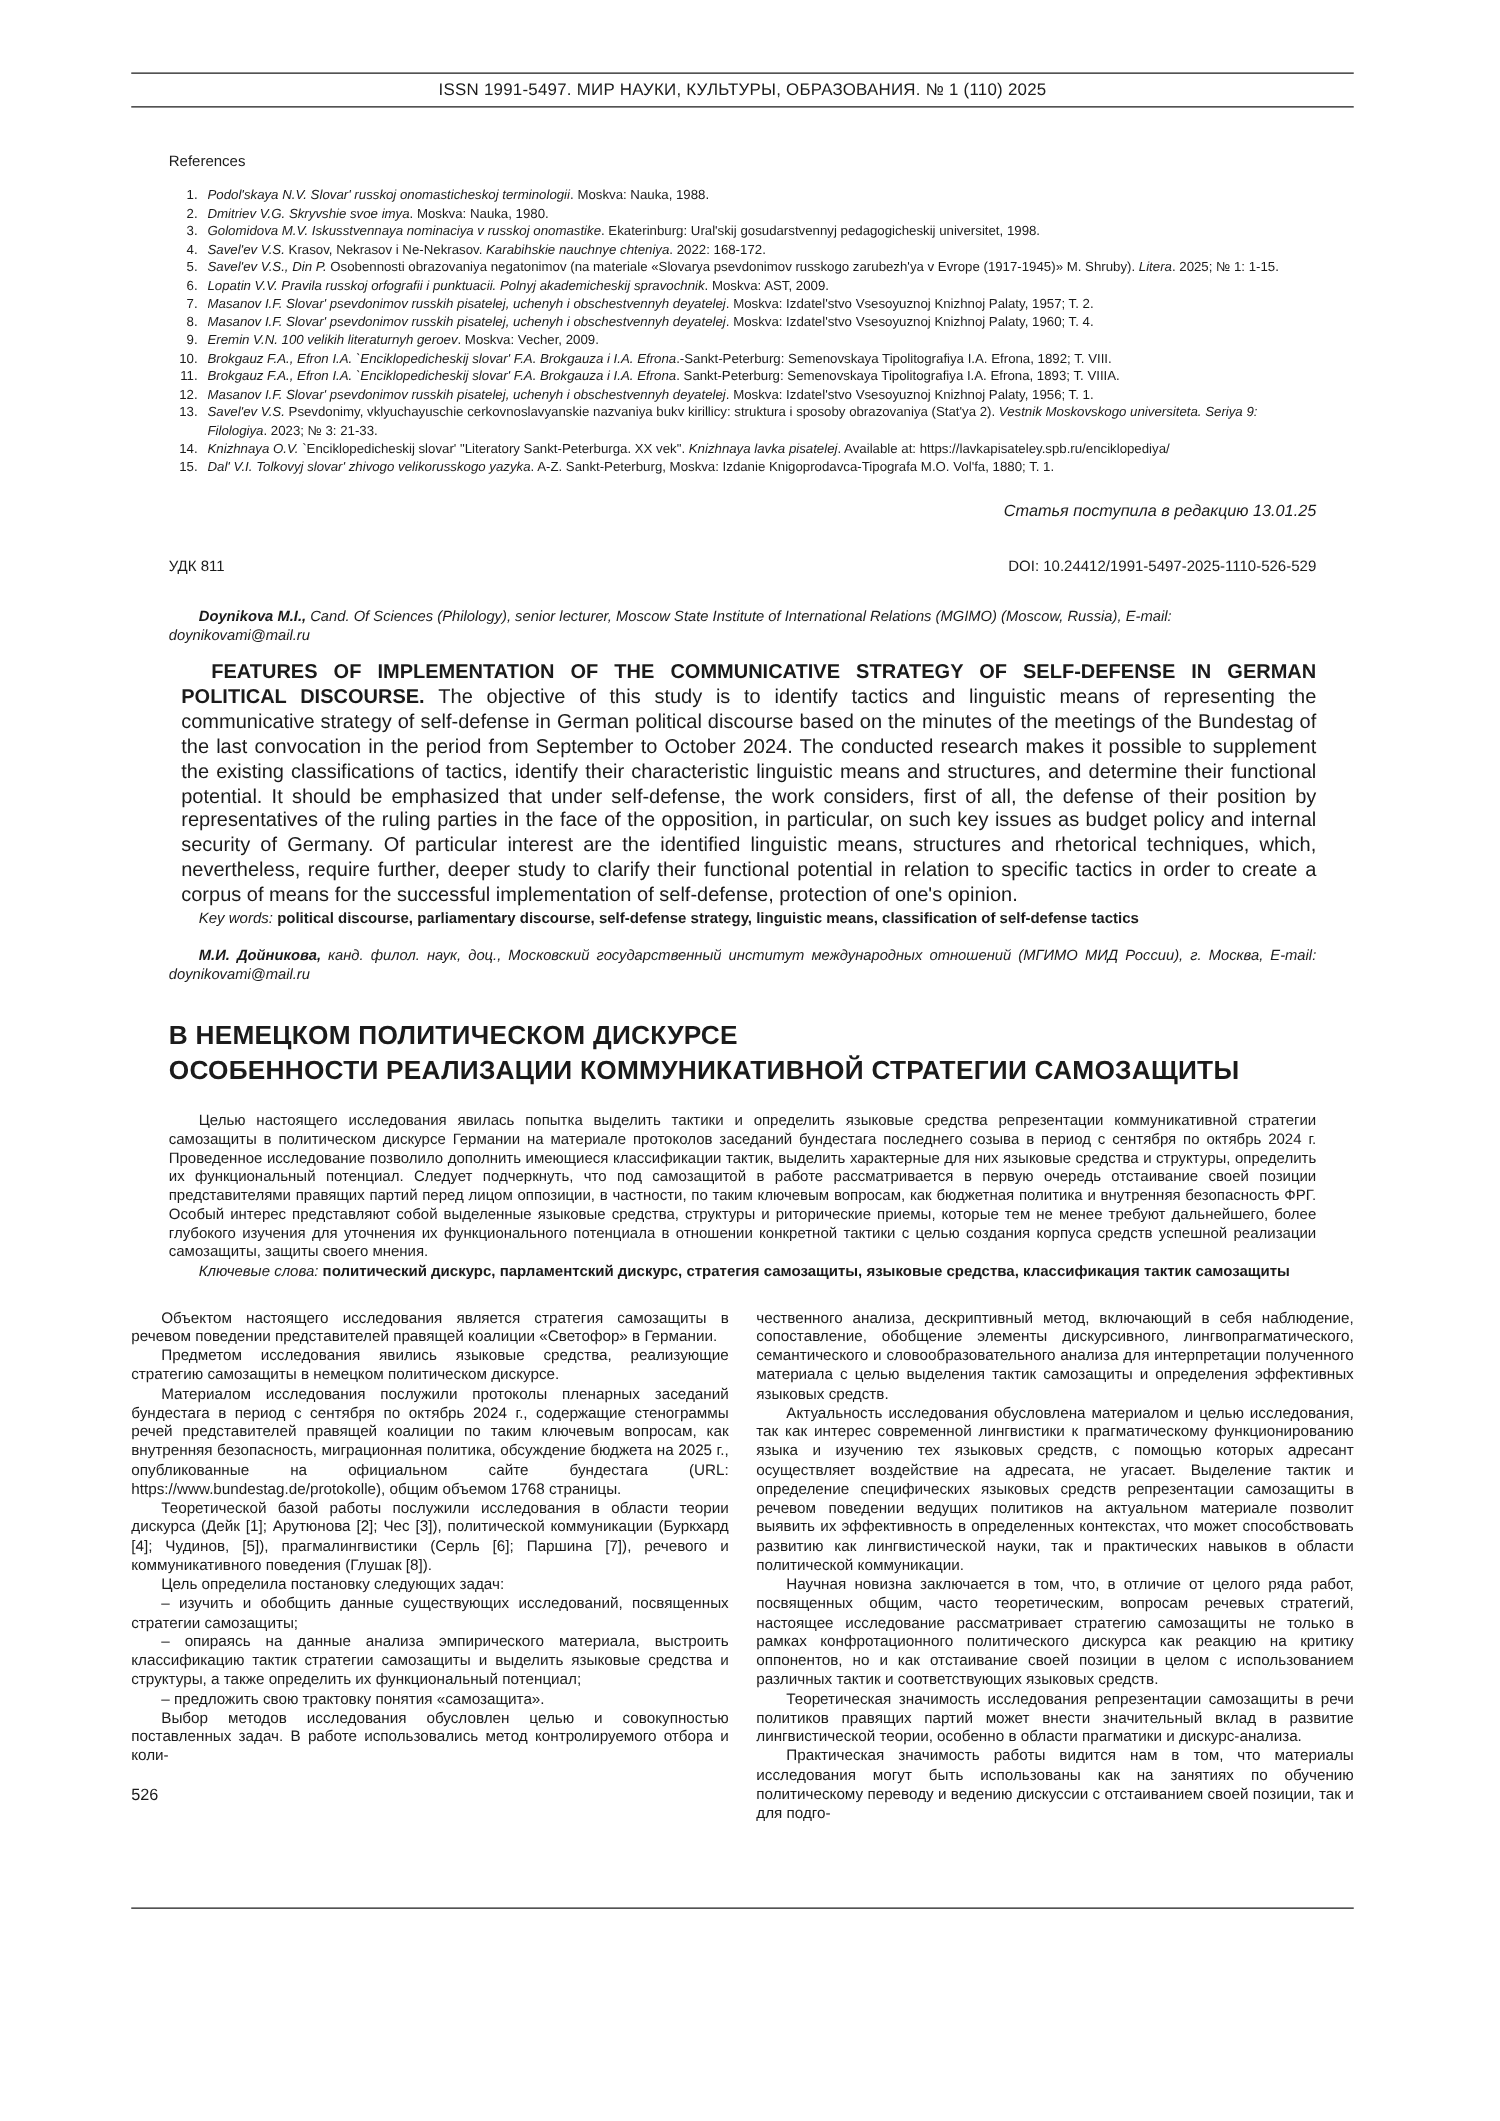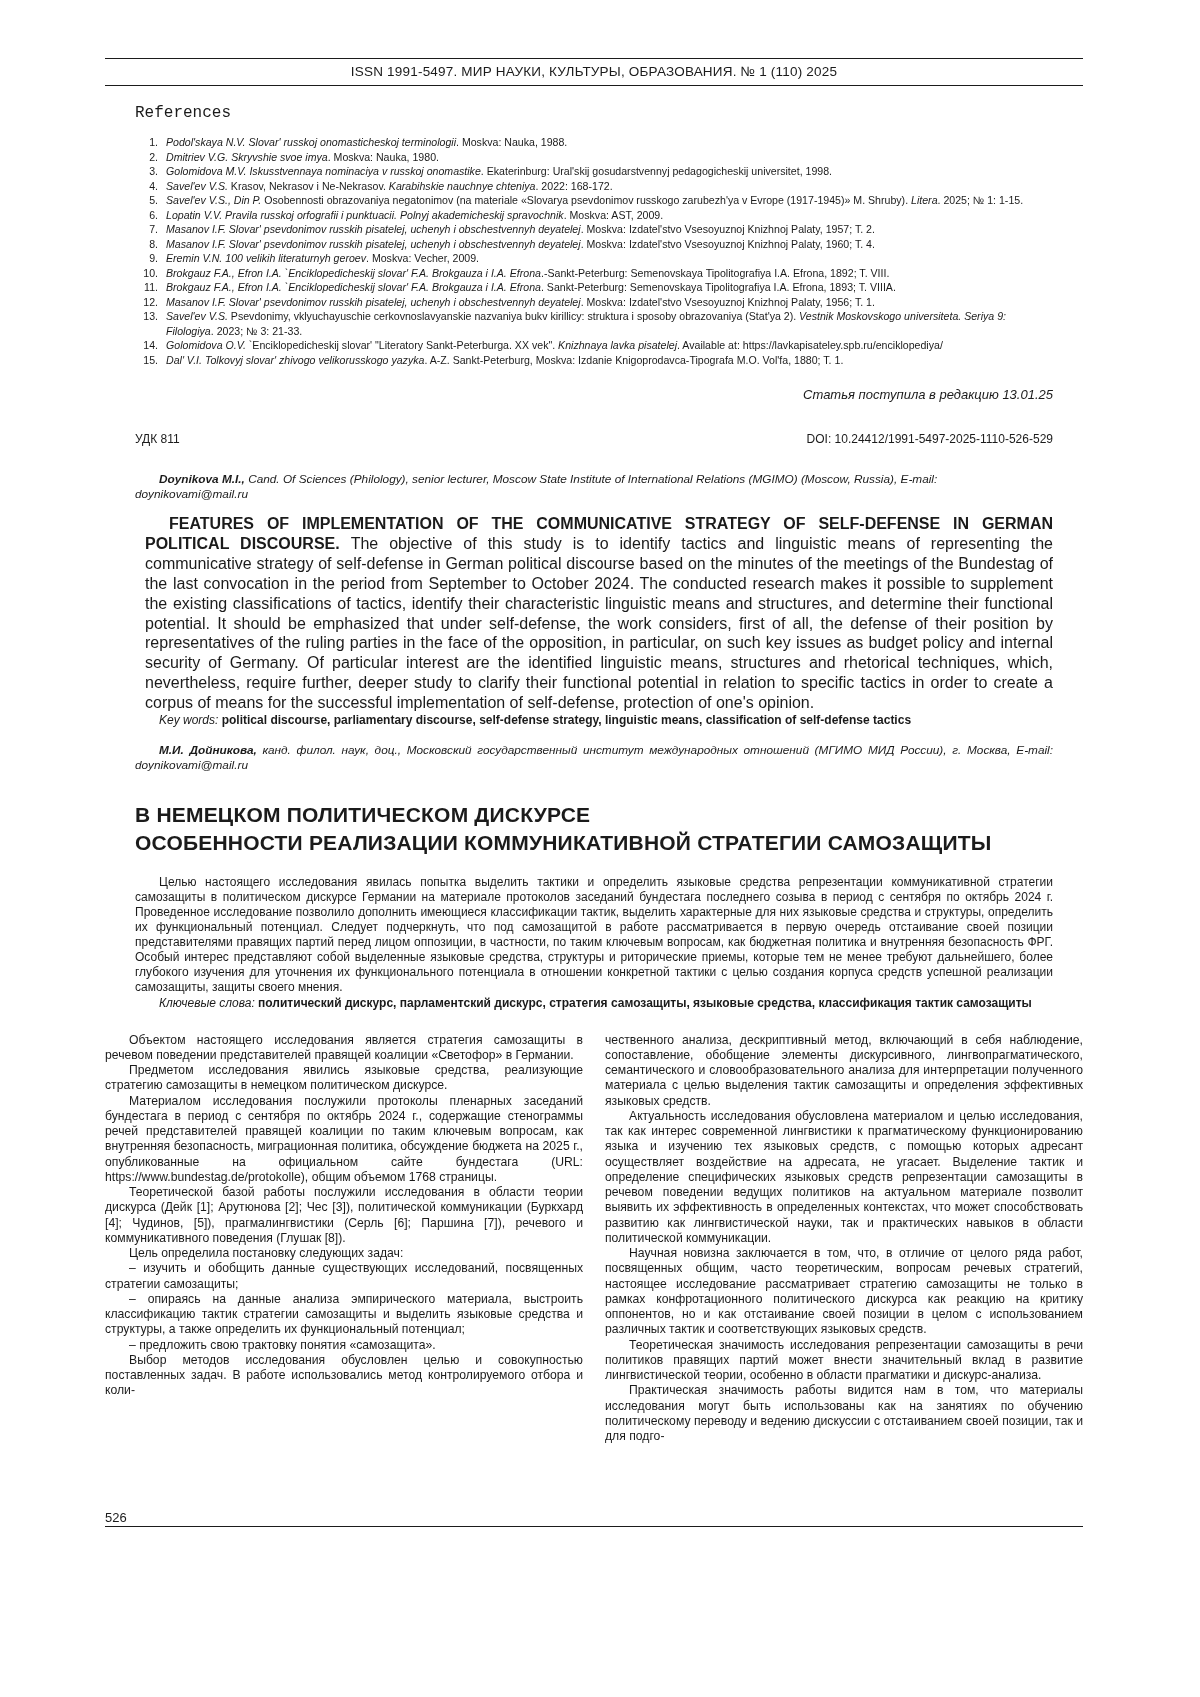--- a/index.html
+++ b/index.html
@@ -17,21 +17,21 @@
   .journal-header {
     border-top:1.5px solid #1b1b1b;
     border-bottom:1.5px solid #1b1b1b;
     text-align:center;
     padding:5px 0 6px 0;
   }
   .journal-header-text { font-size:13.5px; letter-spacing:0.2px; }
 
   .inset { margin-left:30px; margin-right:30px; }
 
-  .refs-heading { margin-top:18px; font-size:16px;font-family:Liberation Mono, monospace; }
+  .refs-heading { margin-top:36px; font-size:12px; }
   ol.refs-list {
     margin-top:13px;
     font-size:10.6px;
     line-height:1.37;
     padding-left:26px;
     list-style-position:outside;
   }
   ol.refs-list li { padding-left:5px; }
 
   .seg-r { font-style:normal; font-weight:normal; }
@@ -57,21 +57,21 @@
   }
 
   .abstract-ru { margin-top:18px; font-size:12px; line-height:1.26; text-align:justify; text-indent:24px; }
   .keywords-ru { font-size:12px; line-height:1.26; text-indent:24px; text-align:justify; }
 
   .columns { display:flex; gap:22px; margin-top:22px; }
   .col { flex:1 1 0; font-size:12.2px; line-height:1.25; text-align:justify; }
   .body-para { margin:0; }
   .body-para.indent { text-indent:24px; }
 
-  .page-number { position:absolute; left:105px; top:1510px; font-size:13px; }
+  .page-number { position:absolute; left:105px; top:1428px; font-size:13px; }
   .footer-rule { position:absolute; left:105px; right:105px; top:1526px; border-top:1.5px solid #1b1b1b; }
 </style>
 </head>
 <body>
 
 <div class="page">
 
   <header class="journal-header">
     <div class="journal-header-text">ISSN 1991-5497. МИР НАУКИ, КУЛЬТУРЫ, ОБРАЗОВАНИЯ. № 1 (110) 2025</div>
   </header>
@@ -85,21 +85,21 @@
         <li><span class="seg-i">Savel'ev V.S. </span><span class="seg-r">Krasov, Nekrasov i Ne-Nekrasov. </span><span class="seg-i">Karabihskie nauchnye chteniya</span><span class="seg-r">. 2022: 168-172.</span></li>
         <li><span class="seg-i">Savel'ev V.S., Din P. </span><span class="seg-r">Osobennosti obrazovaniya negatonimov (na materiale «Slovarya psevdonimov russkogo zarubezh'ya v Evrope (1917-1945)» M. Shruby). </span><span class="seg-i">Litera</span><span class="seg-r">. 2025; № 1: 1-15.</span></li>
         <li><span class="seg-i">Lopatin V.V. Pravila russkoj orfografii i punktuacii. Polnyj akademicheskij spravochnik</span><span class="seg-r">. Moskva: AST, 2009.</span></li>
         <li><span class="seg-i">Masanov I.F. Slovar' psevdonimov russkih pisatelej, uchenyh i obschestvennyh deyatelej</span><span class="seg-r">. Moskva: Izdatel'stvo Vsesoyuznoj Knizhnoj Palaty, 1957; T. 2.</span></li>
         <li><span class="seg-i">Masanov I.F. Slovar' psevdonimov russkih pisatelej, uchenyh i obschestvennyh deyatelej</span><span class="seg-r">. Moskva: Izdatel'stvo Vsesoyuznoj Knizhnoj Palaty, 1960; T. 4.</span></li>
         <li><span class="seg-i">Eremin V.N. 100 velikih literaturnyh geroev</span><span class="seg-r">. Moskva: Vecher, 2009.</span></li>
         <li><span class="seg-i">Brokgauz F.A., Efron I.A. `Enciklopedicheskij slovar' F.A. Brokgauza i I.A. Efrona</span><span class="seg-r">.-Sankt-Peterburg: Semenovskaya Tipolitografiya I.A. Efrona, 1892; T. VIII.</span></li>
         <li><span class="seg-i">Brokgauz F.A., Efron I.A. `Enciklopedicheskij slovar' F.A. Brokgauza i I.A. Efrona</span><span class="seg-r">. Sankt-Peterburg: Semenovskaya Tipolitografiya I.A. Efrona, 1893; T. VIIIA.</span></li>
         <li><span class="seg-i">Masanov I.F. Slovar' psevdonimov russkih pisatelej, uchenyh i obschestvennyh deyatelej</span><span class="seg-r">. Moskva: Izdatel'stvo Vsesoyuznoj Knizhnoj Palaty, 1956; T. 1.</span></li>
         <li><span class="seg-i">Savel'ev V.S. </span><span class="seg-r">Psevdonimy, vklyuchayuschie cerkovnoslavyanskie nazvaniya bukv kirillicy: struktura i sposoby obrazovaniya (Stat'ya 2). </span><span class="seg-i">Vestnik Moskovskogo universiteta. Seriya 9: Filologiya</span><span class="seg-r">. 2023; № 3: 21-33.</span></li>
-        <li><span class="seg-i">Golomidova O.V. </span><span class="seg-r">`Enciklopedicheskij slovar' "Literatory Sankt-Peterburga. XX vek". </span><span class="seg-i">Knizhnaya lavka pisatelej</span><span class="seg-r">. Available at: https://lavkapisateley.spb.ru/enciklopediya/</span></li>
+        <li><span class="seg-i">Knizhnaya O.V. </span><span class="seg-r">`Enciklopedicheskij slovar' "Literatory Sankt-Peterburga. XX vek". </span><span class="seg-i">Knizhnaya lavka pisatelej</span><span class="seg-r">. Available at: https://lavkapisateley.spb.ru/enciklopediya/</span></li>
         <li><span class="seg-i">Dal' V.I. Tolkovyj slovar' zhivogo velikorusskogo yazyka</span><span class="seg-r">. A-Z. Sankt-Peterburg, Moskva: Izdanie Knigoprodavca-Tipografa M.O. Vol'fa, 1880; T. 1.</span></li>
       </ol>
   </section>
 
   <div class="received inset">Статья поступила в редакцию 13.01.25</div>
 
   <div class="udc-doi-row inset">
     <span class="udc">УДК 811</span>
     <span class="doi">DOI: 10.24412/1991-5497-2025-1110-526-529</span>
   </div>

